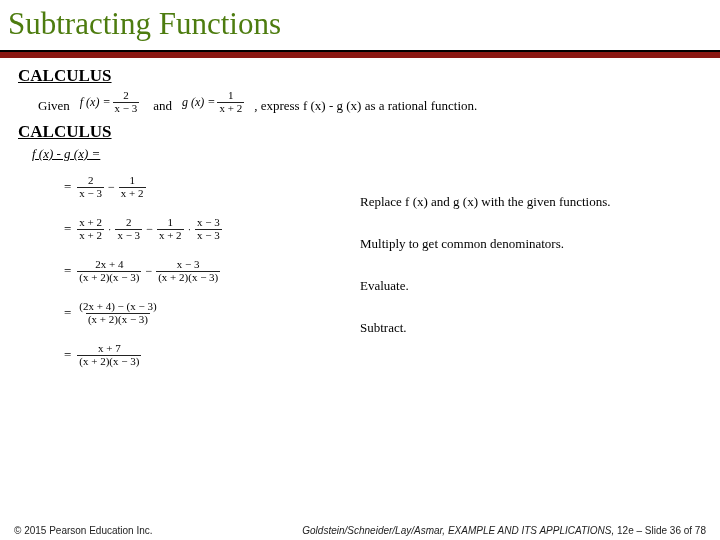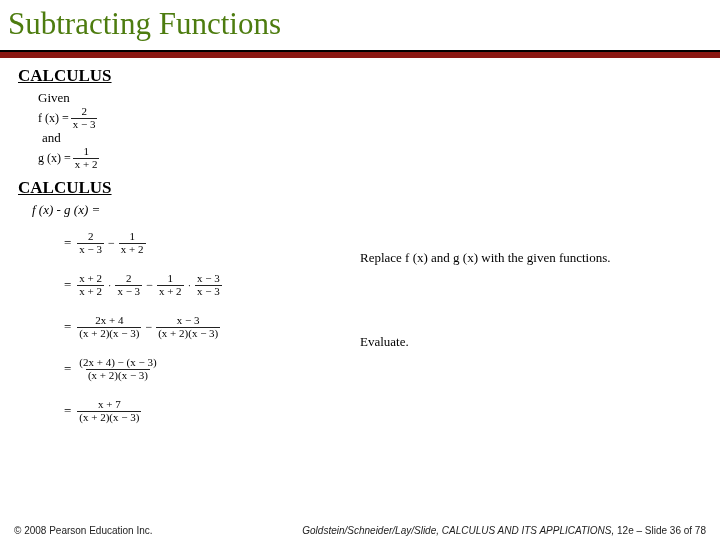--- a/index.html
+++ b/index.html
@@ -14,38 +14,38 @@
   }
   .rule1 { height: 2px; background: #000; }
   .rule2 { height: 6px; background: #8a1712; }
 
   .sec-heading {
     font-weight: bold; text-decoration: underline;
     font-size: 17px; margin: 8px 0 4px 18px;
   }
 
   .prompt-row {
-    display: flex; align-items: flex-start;
-    font-size: 13px; margin: 4px 0 4px 38px; flex-direction: column;
+    display: flex; align-items: flex-end;
+    font-size: 13px; margin: 4px 0 4px 38px;
   }
   .prompt-row .word { margin-right: 10px; }
-  .prompt-row .word.and { margin-left: 4px; }
+  .prompt-row .word.and { margin-left: 14px; }
   .prompt-row .after { margin-left: 10px; }
 
-  .fx-line { font-size: 13px; font-style: italic; margin: 4px 0 4px 32px; }
+  .fx-line { font-size: 13px; font-style: italic; margin: 4px 0 4px 32px; text-decoration: underline; }
 
   .frac {
     display: inline-flex; flex-direction: column;
     align-items: center; vertical-align: middle;
     font-size: 11px; line-height: 1.05; font-family: "Times New Roman", serif;
   }
   .frac .num { padding: 0 2px; }
   .frac .den { border-top: 1px solid #222; padding: 0 2px; }
   .eq-inline { display: inline-flex; align-items: center; font-size: 12px; }
-  .eq-inline .lbl { margin-right: 2px; }
+  .eq-inline .lbl { font-style: italic; margin-right: 2px; }
 
   .steps { margin: 2px 0 0 0; }
   .step-row {
     display: flex; align-items: center;
     height: 42px;
   }
   .step-eq {
     width: 360px; padding-left: 64px;
     font-size: 12px; display: flex; align-items: center;
   }
@@ -83,20 +83,21 @@
     </span>
   </span>
   <span class="word and">and</span>
   <span class="eq-inline">
     <span class="lbl">g (x) =</span>
     <span class="frac">
       <span class="num">1</span>
       <span class="den">x + 2</span>
     </span>
   </span>
+  <span class="after">, express f (x) - g (x) as a rational function.</span>
 </div>
 
 <div class="sec-heading">CALCULUS</div>
 
 <div class="fx-line">f (x) - g (x) =</div>
 
 <div class="steps" id="steps">
     <div class="step-row">
       <div class="step-eq">
         <span class="equals">=</span>
@@ -128,20 +129,21 @@
         <span class="frac">
           <span class="num">1</span>
           <span class="den">x + 2</span>
         </span>
         <span class="mult">·</span>
         <span class="frac">
           <span class="num">x − 3</span>
           <span class="den">x − 3</span>
         </span>
       </div>
+      <div class="step-text">Multiply to get common denominators.</div>
     </div>
     <div class="step-row">
       <div class="step-eq">
         <span class="equals">=</span>
         <span class="frac">
           <span class="num">2x + 4</span>
           <span class="den">(x + 2)(x − 3)</span>
         </span>
         <span class="op">−</span>
         <span class="frac">
@@ -152,30 +154,31 @@
       <div class="step-text">Evaluate.</div>
     </div>
     <div class="step-row">
       <div class="step-eq">
         <span class="equals">=</span>
         <span class="frac">
           <span class="num">(2x + 4) − (x − 3)</span>
           <span class="den">(x + 2)(x − 3)</span>
         </span>
       </div>
+      <div class="step-text">Subtract.</div>
     </div>
     <div class="step-row">
       <div class="step-eq">
         <span class="equals">=</span>
         <span class="frac">
           <span class="num">x + 7</span>
           <span class="den">(x + 2)(x − 3)</span>
         </span>
       </div>
     </div>
   </div>
 
 <div class="footer">
-  <span>© 2008 Pearson Education Inc.</span>
+  <span>© 2015 Pearson Education Inc.</span>
   <span>
-    <span class="book">Goldstein/Schneider/Lay/Slide, CALCULUS AND ITS APPLICATIONS,</span><span> 12e – Slide 36 of 78</span>
+    <span class="book">Goldstein/Schneider/Lay/Asmar, EXAMPLE AND ITS APPLICATIONS,</span><span> 12e – Slide 36 of 78</span>
   </span>
 </div>
 
 </body></html>

